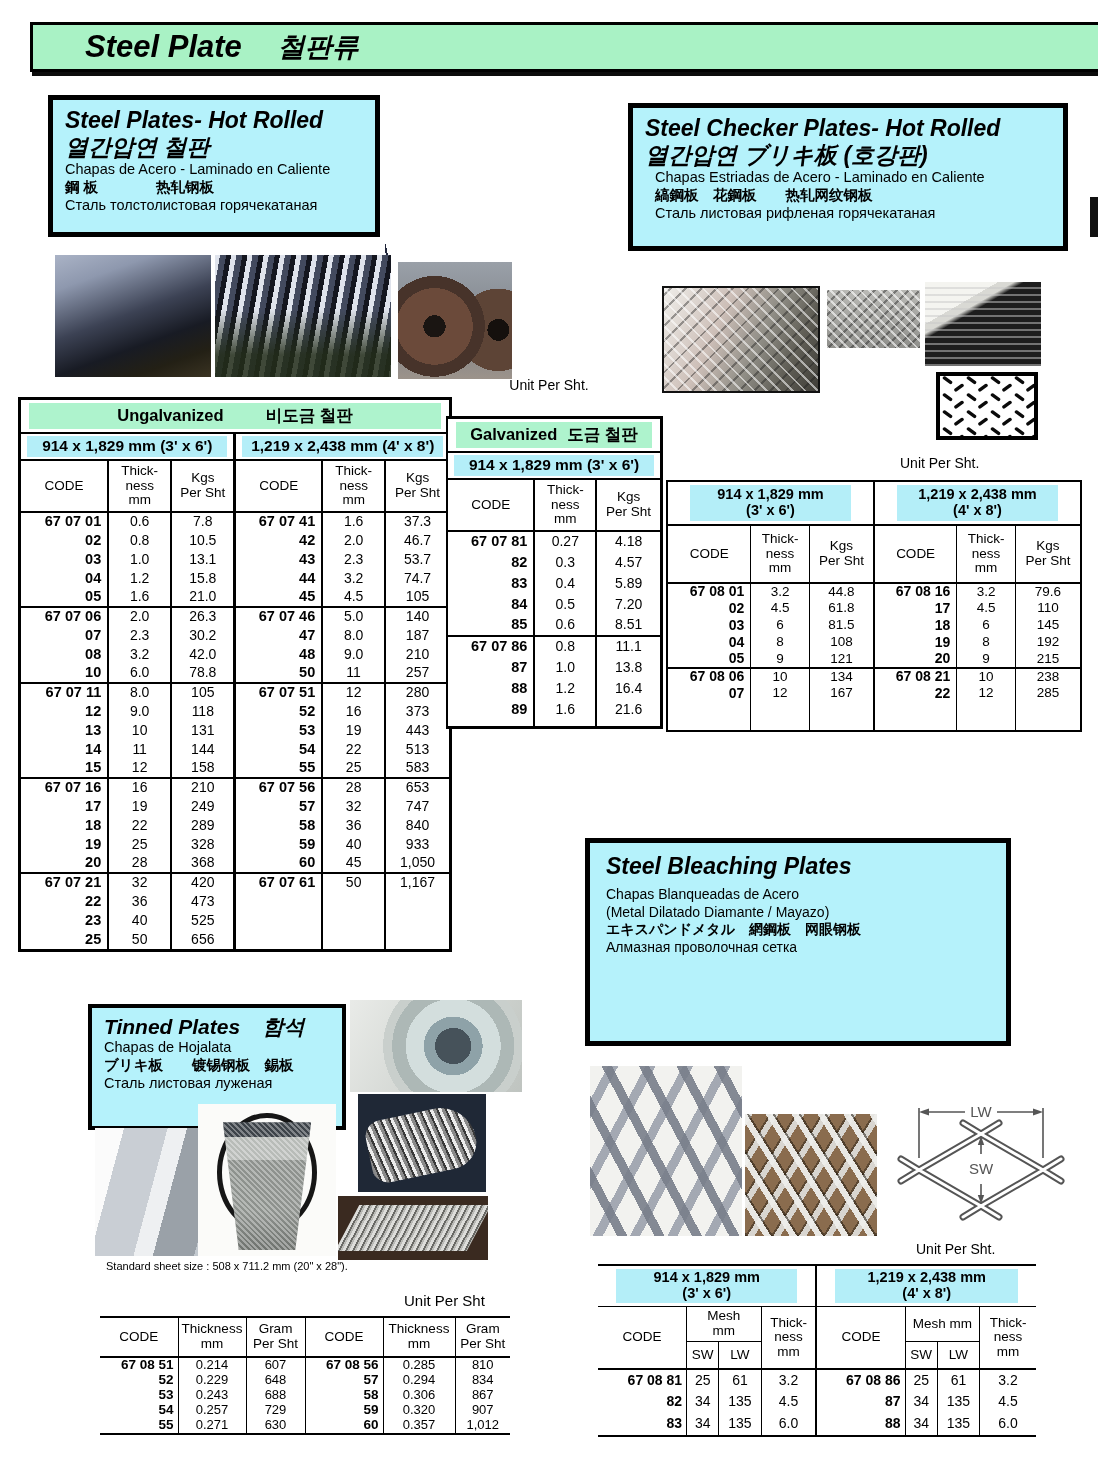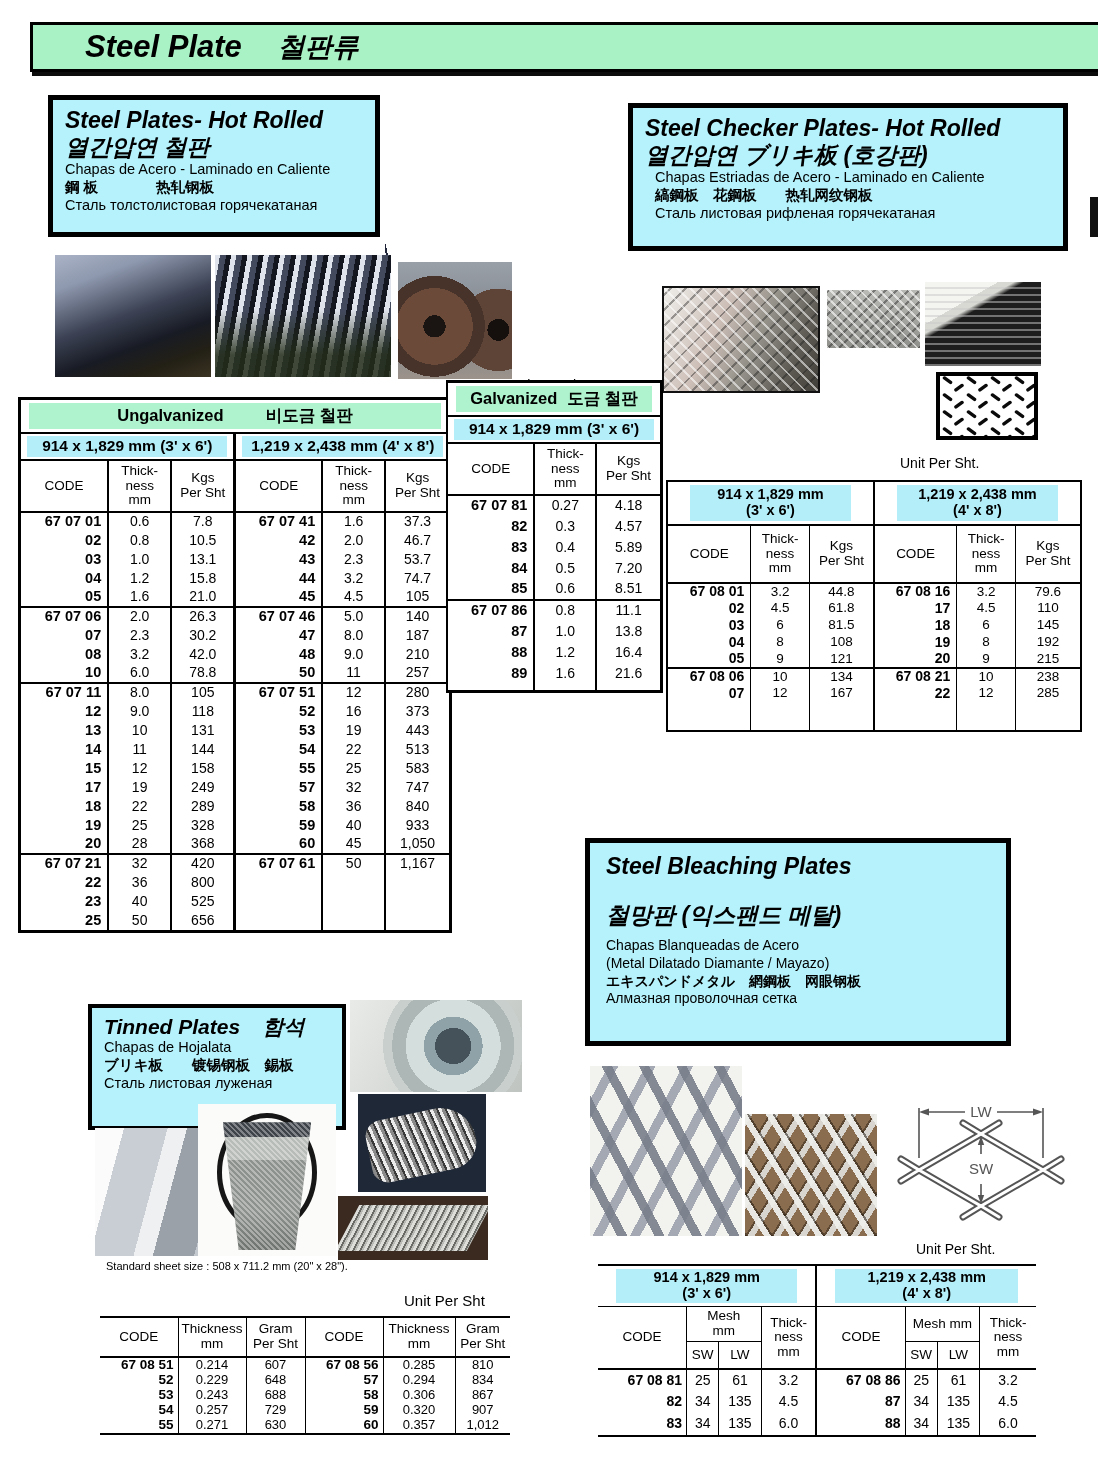--- a/index.html
+++ b/index.html
@@ -94,21 +94,21 @@
   .v1{border-right:1px solid #000}
   .v15{border-right:1.5px solid #000}
   .v2{border-right:2px solid #000}
   .v3{border-right:3px solid #000}
   .bar{position:absolute;inset:3px 8px;display:flex;align-items:center;justify-content:center;
        font-weight:bold;white-space:pre-line;text-align:center;}
   .green{background:#aef3cd}
   .cyan{background:#b4eef8}
 
   #wrapU{position:absolute;left:18px;top:397px;width:428px;border:3px solid #000;background:#fff;box-sizing:content-box;}
-  #wrapG{position:absolute;left:446px;top:380px;width:212px;border:3px solid #000;border-left-width:2px;background:#fff;}
+  #wrapG{position:absolute;left:446px;top:416px;width:212px;border:3px solid #000;border-left-width:2px;background:#fff;}
   #wrapC{position:absolute;left:666px;top:480px;width:412px;border:2px solid #000;background:#fff;}
   #wrapT{position:absolute;left:100px;top:1316px;width:410px;border-top:2.5px solid #000;border-bottom:2.5px solid #000;background:#fff;}
   #wrapM{position:absolute;left:598px;top:1264px;width:438px;border-top:2.5px solid #000;border-bottom:2.5px solid #000;background:#fff;}
 
   .hA th{height:32px;border-bottom:2px solid #000;}
   .hA .bar{font-size:16.5px;gap:42px;}
   .hB th{height:25px;border-bottom:2px solid #000;}
   .hB .bar{font-size:15.5px;inset:2px 6px;}
   .hC th{height:50px;border-bottom:2px solid #000;font-weight:normal;font-size:13.5px;white-space:pre-line;}
   #tU tbody tr{height:19px;}
@@ -355,20 +355,28 @@
             <td class="num">513</td>
           </tr>
           <tr>
             <td class="code">15</td>
             <td class="num">12</td>
             <td class="num">158</td>
             <td class="code">55</td>
             <td class="num">25</td>
             <td class="num">583</td>
           </tr>
+          <tr class="gs">
+            <td class="code">67 07 16</td>
+            <td class="num">16</td>
+            <td class="num">210</td>
+            <td class="code">67 07 56</td>
+            <td class="num">28</td>
+            <td class="num">653</td>
+          </tr>
           <tr>
             <td class="code">17</td>
             <td class="num">19</td>
             <td class="num">249</td>
             <td class="code">57</td>
             <td class="num">32</td>
             <td class="num">747</td>
           </tr>
           <tr>
             <td class="code">18</td>
@@ -398,21 +406,21 @@
             <td class="code">67 07 21</td>
             <td class="num">32</td>
             <td class="num">420</td>
             <td class="code">67 07 61</td>
             <td class="num">50</td>
             <td class="num">1,167</td>
           </tr>
           <tr>
             <td class="code">22</td>
             <td class="num">36</td>
-            <td class="num">800</td>
+            <td class="num">473</td>
             <td class="code"></td>
             <td class="num"></td>
             <td class="num"></td>
           </tr>
           <tr>
             <td class="code">23</td>
             <td class="num">40</td>
             <td class="num">525</td>
             <td class="code"></td>
             <td class="num"></td>
@@ -614,22 +622,21 @@
             <td></td>
             <td></td>
             <td></td>
             <td></td>
           </tr>
         </tbody>
     </table>
   </div>
 
   <div class="infobox" id="box-bleach">
-    <div class="bt1" style="margin-bottom:22px">Steel Bleaching Plates</div>
-    <div class="bt1" style="margin-bottom:8px">철망판 (익스팬드 메탈)</div>
+    <div class="bt1" style="margin-bottom:6px">Steel Bleaching Plates</div>
     <div class="bs-sm">Chapas Blanqueadas de Acero</div>
     <div class="bs-sm">(Metal Dilatado Diamante / Mayazo)</div>
     <div class="bs-sm b">エキスパンドメタル　網鋼板　网眼钢板</div>
     <div class="bs-sm">Алмазная проволочная сетка</div>
   </div>
 
   <div class="infobox" id="box-tinned">
     <div>
       <span class="bt1s gap-r">Tinned Plates</span>
       <span class="bt1s">함석</span>

